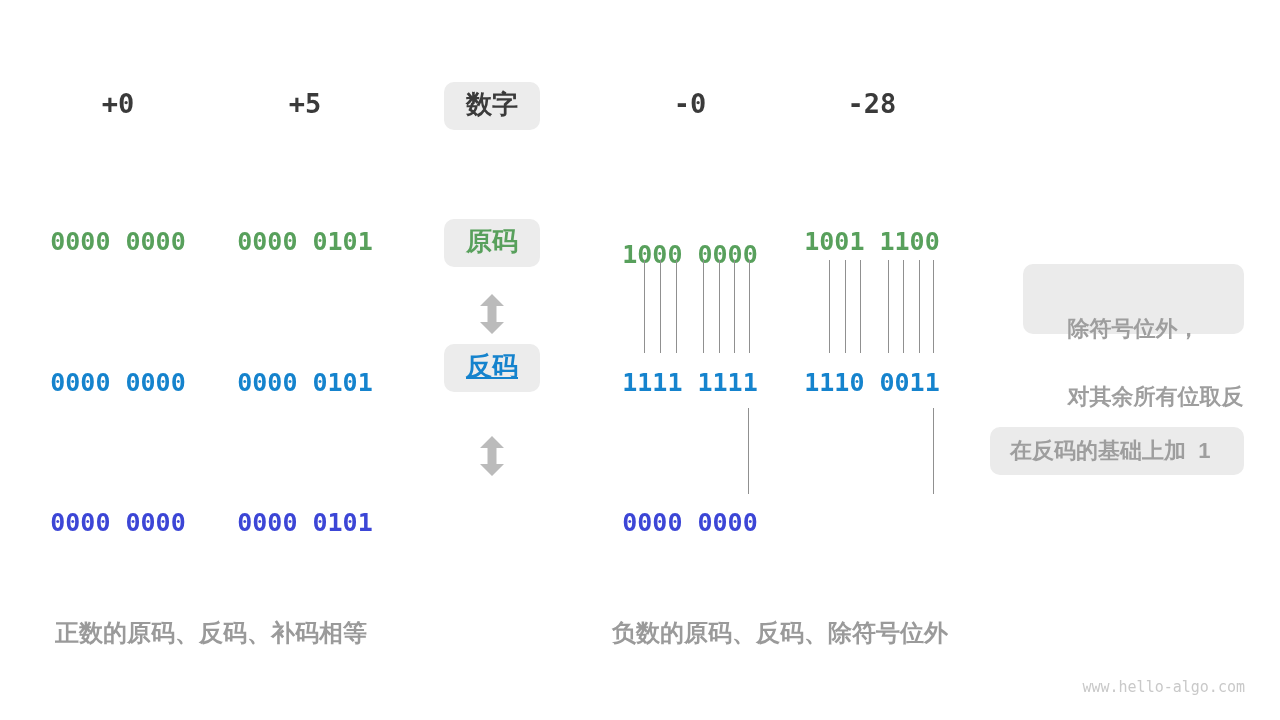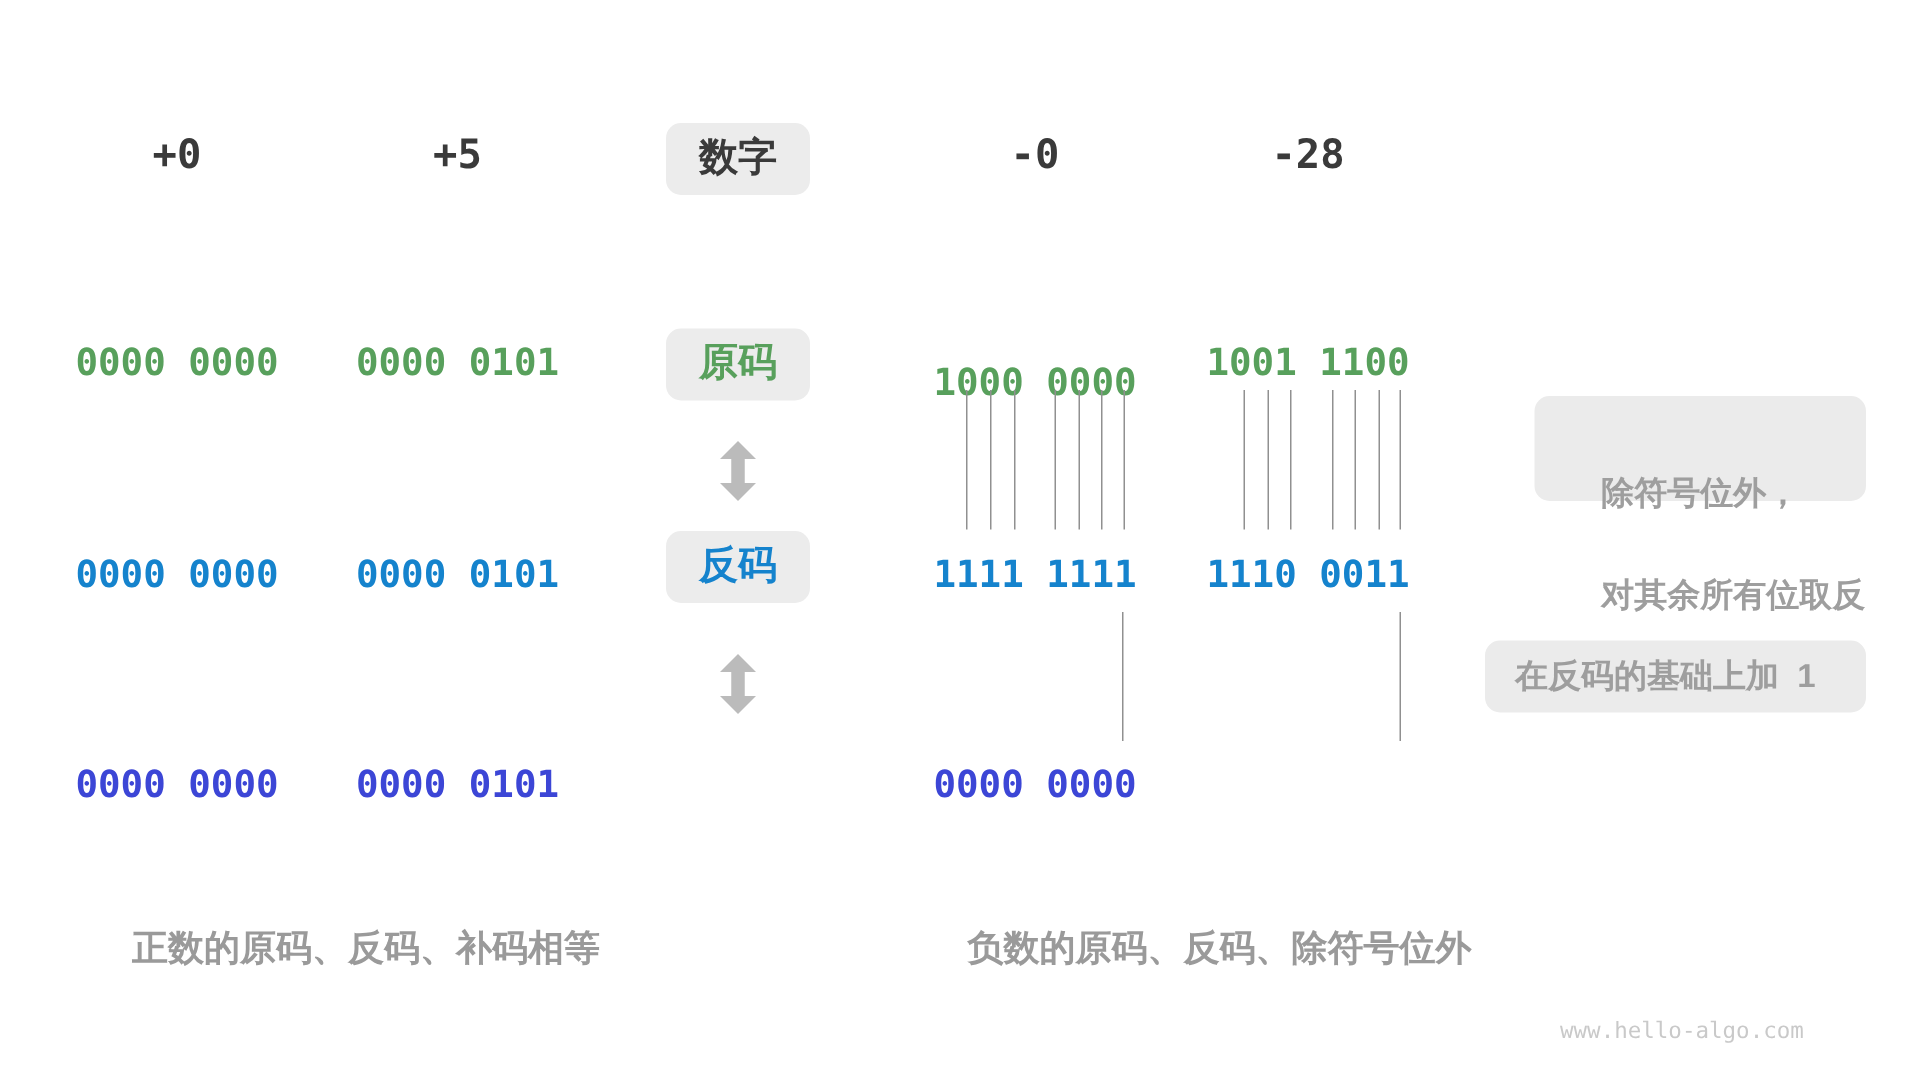--- a/index.html
+++ b/index.html
@@ -100,31 +100,30 @@
   
   .caption {
     position: absolute;
     top: 618px;
     height: 30px;
     line-height: 30px;
     font-weight: bold;
     font-size: 24px;
     color: #9a9a9a;
     white-space: nowrap;
-    margin-left: 33px;
   }
   #caption-positive { left: 55px; }
   #caption-negative { left: 612px; }
   
   #watermark {
     position: absolute;
     left: 1040px;
     top: 678px;
     width: 205px;
-    text-align: left;
+    text-align: right;
     font-family: "DejaVu Sans Mono", monospace;
     font-size: 15px;
     color: #c9c9c9;
   }
 </style>
 </head>
 <body>
 
 <div id="canvas">
 
@@ -157,21 +156,21 @@
   <div class="tick tick-long" style="left:933px;"></div>
 
   <div class="arrow" style="top:294px;">
     <svg width="26" height="40" viewBox="0 0 26 40">
       <path d="M13 0 L25 12 L17.5 12 L17.5 28 L25 28 L13 40 L1 28 L8.5 28 L8.5 12 L1 12 Z" fill="#bbbbbb"></path>
     </svg>
   </div>
 
   <div class="bin-cell blue" style="left:43px;  top:368px;">0000 0000</div>
   <div class="bin-cell blue" style="left:230px; top:368px;">0000 0101</div>
-  <div class="badge blue" style="top:354px;">反码</div>
+  <div class="badge blue" style="top:344px;text-decoration:underline;">反码</div>
   <div class="bin-cell blue" style="left:615px; top:368px;">1111 1111</div>
   <div class="bin-cell blue" style="left:797px; top:368px;">1110 0011</div>
 
   <div class="tick tick-single" style="left:748px;"></div>
   <div class="tick tick-single" style="left:933px;"></div>
 
   <div class="arrow" style="top:436px;">
     <svg width="26" height="40" viewBox="0 0 26 40">
       <path d="M13 0 L25 12 L17.5 12 L17.5 28 L25 28 L13 40 L1 28 L8.5 28 L8.5 12 L1 12 Z" fill="#bbbbbb"></path>
     </svg>

